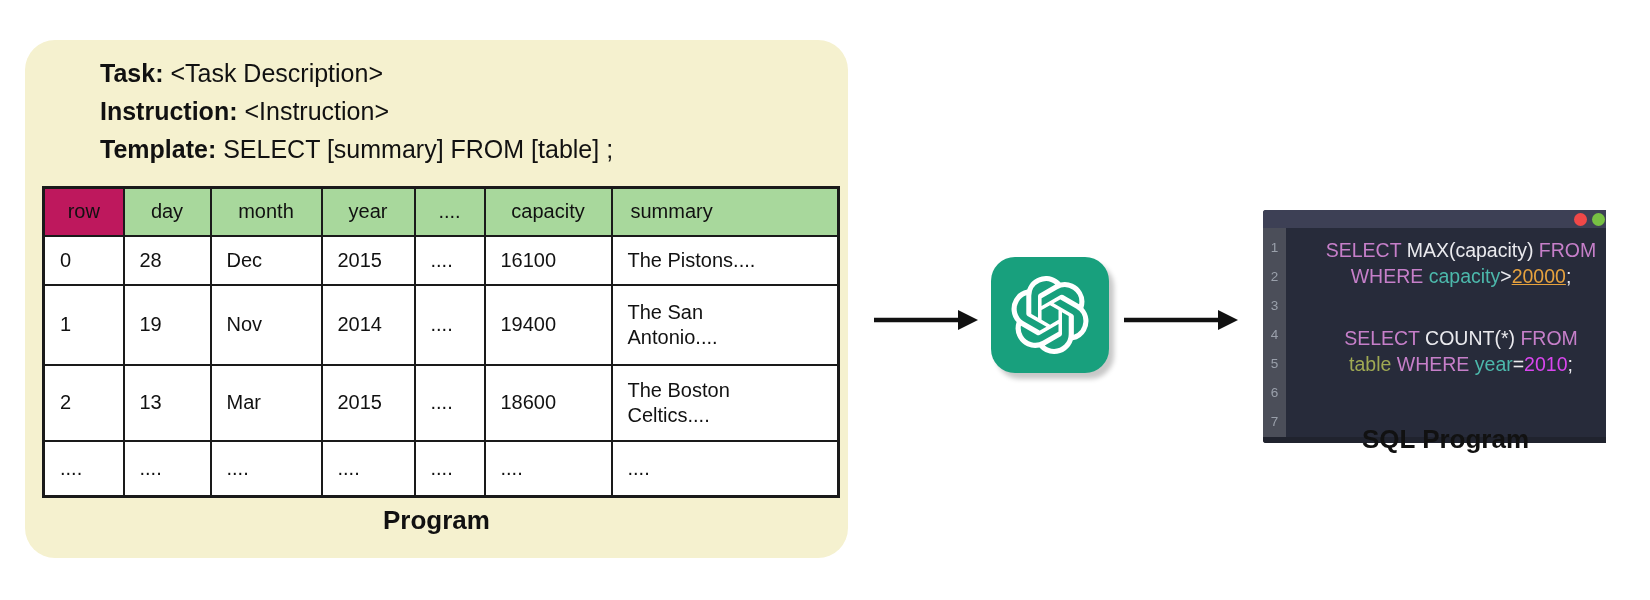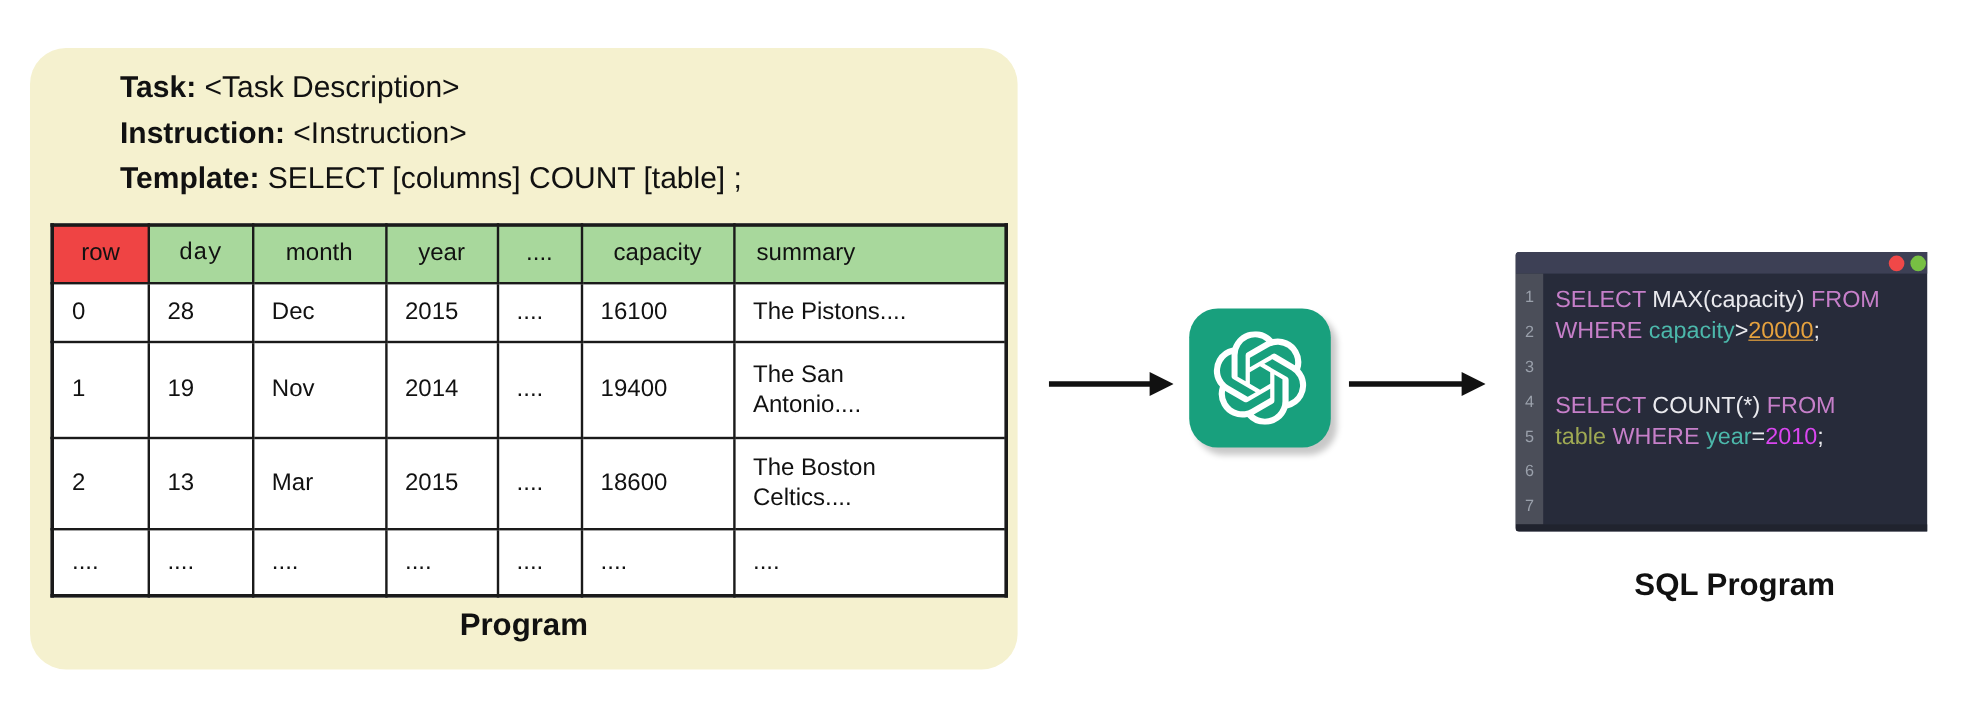--- a/index.html
+++ b/index.html
@@ -35,54 +35,54 @@
   
   .code-window { position:absolute; left:1263px; top:210px; width:365px; height:233px;
                  background:#272b3a; border-radius:3px; overflow:hidden;
                  display:flex; flex-direction:column; }
   .titlebar { height:18px; background:#3d4055; display:flex; align-items:center;
               justify-content:flex-end; padding-right:5px; gap:5px; flex:0 0 auto; }
   .dot { width:13px; height:13px; border-radius:50%; }
   .win-body { flex:1 1 auto; display:flex; }
   .gutter { width:23px; background:#4b4e59; color:#9aa0ab; font-size:13.5px;
             line-height:29px; text-align:center; padding-top:5px; }
-  .code { flex:1; padding:9px 2px 0 10px; font-size:19.5px; line-height:26px; }
+  .code { flex:1; padding:9px 2px 0 10px; font-size:19.5px; line-height:26px;text-align:center; }
   .code-line { white-space:pre; height:26px; }
   .code-line.gap { margin-top:10px; }
   .win-bottom { height:6px; background:#20232e; flex:0 0 auto; }
-  .code-caption { position:absolute; left:1263px; top:472px; width:365px; text-align:center;
+  .code-caption { position:absolute; left:1263px; top:424px; width:365px; text-align:center;
                   font-size:26px; font-weight:700; }
 </style>
 </head>
 <body>
 
 <div class="canvas">
 
   <div class="prompt-panel" style="background: rgb(245, 241, 207);">
     <div class="panel-text">
       <div><b>Task:</b><span> &lt;Task Description&gt;</span></div>
       <div><b>Instruction:</b><span> &lt;Instruction&gt;</span></div>
-      <div><b>Template:</b><span> SELECT [columns] COUNT [table] ;</span></div>
+      <div><b>Template:</b><span> SELECT [summary] FROM [table] ;</span></div>
     </div>
 
     <div class="tbl-wrap">
       <table class="data-table">
         <colgroup id="tbl-cols">
             <col style="width: 80px;">
             <col style="width: 87px;">
             <col style="width: 111px;">
             <col style="width: 93px;">
             <col style="width: 70px;">
             <col style="width: 127px;">
             <col style="width: 227px;">
           </colgroup>
         <thead>
             <tr id="tbl-head">
-              <th style="height: 48px; background: #ef4444;">row</th>
-              <th style="height: 48px; background: rgb(168, 216, 156); font-family: Liberation Mono, monospace;">day</th>
+              <th style="height: 48px; background: #be185d;">row</th>
+              <th style="height: 48px; background: rgb(168, 216, 156);">day</th>
               <th style="height: 48px; background: rgb(168, 216, 156);">month</th>
               <th style="height: 48px; background: rgb(168, 216, 156);">year</th>
               <th style="height: 48px; background: rgb(168, 216, 156);">....</th>
               <th style="height: 48px; background: rgb(168, 216, 156);">capacity</th>
               <th class="left" style="height: 48px; background: rgb(168, 216, 156);">summary</th>
             </tr>
           </thead>
         <tbody id="tbl-body">
             <tr style="height: 49px;">
               <td>0</td>

